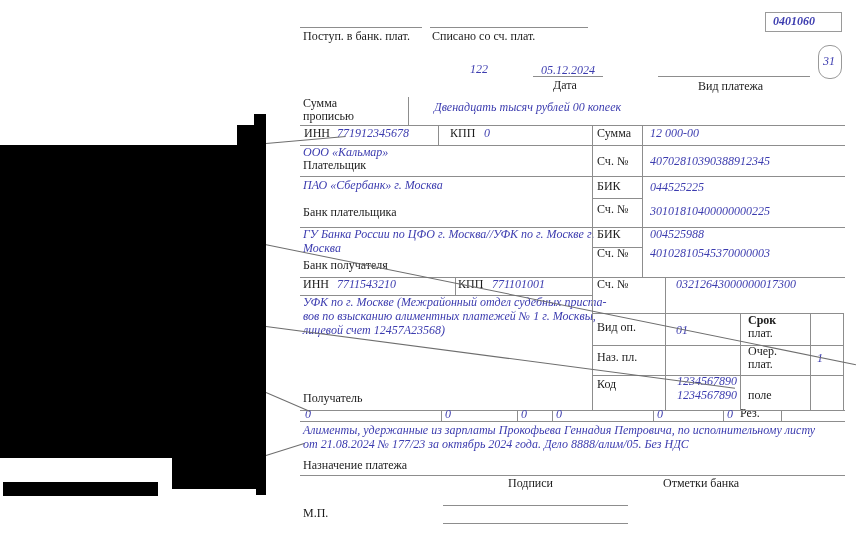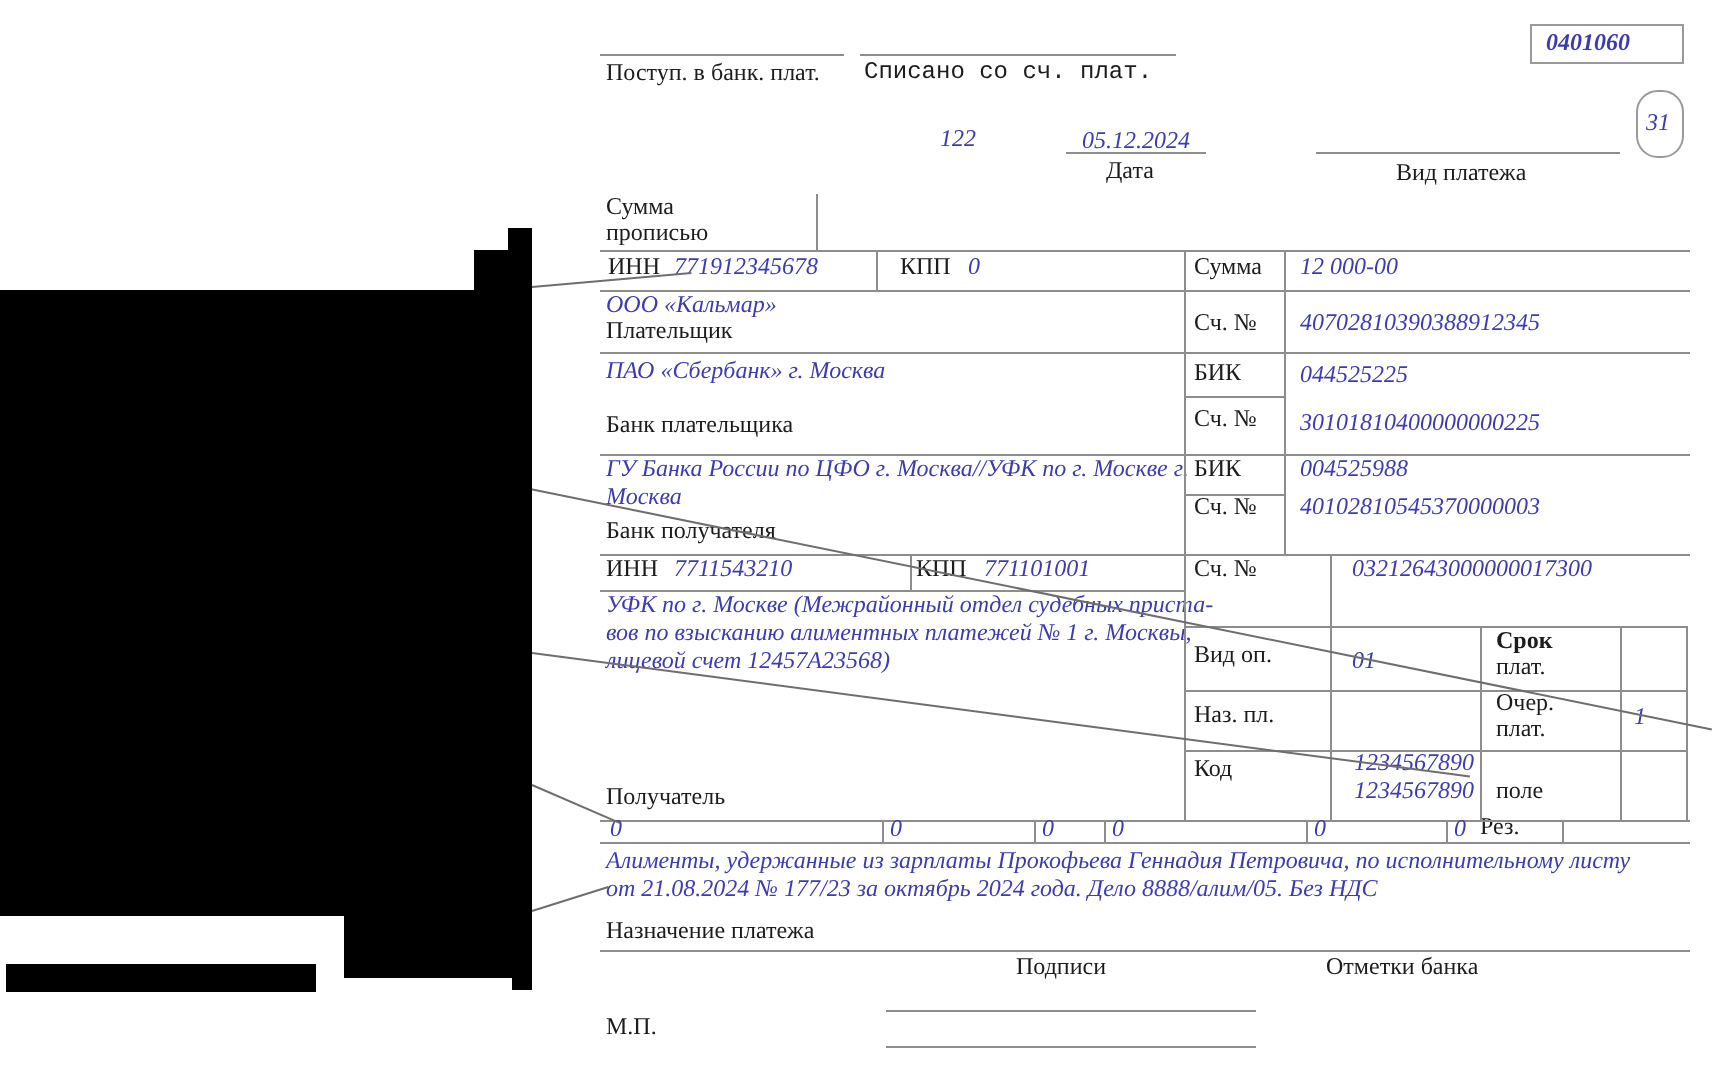--- a/index.html
+++ b/index.html
@@ -16,39 +16,40 @@
   .rt{text-align:right;}
 </style>
 </head>
 <body>
 
 <div id="page">
 
   <div class="lh" style="left:300px;top:27px;width:122px;"></div>
   <div class="t" style="left:303px;top:30px;">Поступ. в банк. плат.</div>
   <div class="lh" style="left:430px;top:27px;width:158px;"></div>
-  <div class="t" style="left:432px;top:30px;font-family:Liberation Mono, monospace;">Списано со сч. плат.</div>
+  <div class="t" style="left:432px;top:30px;">Списано со сч. плат.</div>
 
   <div class="box" style="left:765px;top:12px;width:75px;height:18px;">
     <div class="t v" style="left:7px;top:2px;font-weight:bold;">0401060</div>
   </div>
   <div class="box" style="left:818px;top:45px;width:22px;height:32px;border-radius:11px;">
     <div class="t v" style="left:4px;top:9px;">31</div>
   </div>
 
   <div class="t v" style="left:470px;top:63px;">122</div>
   <div class="t v" style="left:541px;top:64px;">05.12.2024</div>
   <div class="lh" style="left:533px;top:76px;width:70px;"></div>
   <div class="t" style="left:553px;top:79px;">Дата</div>
   <div class="lh" style="left:658px;top:76px;width:152px;"></div>
   <div class="t" style="left:698px;top:80px;">Вид платежа</div>
 
   <div class="t" style="left:303px;top:97px;">Сумма</div>
   <div class="t" style="left:303px;top:110px;">прописью</div>
   <div class="lv" style="left:408px;top:97px;height:28px;"></div>
+  <div class="t v" style="left:434px;top:101px;">Двенадцать тысяч рублей 00 копеек</div>
   <div class="lh" style="left:300px;top:125px;width:545px;"></div>
 
   <div class="t" style="left:304px;top:127px;">ИНН</div>
   <div class="t v" style="left:337px;top:127px;">771912345678</div>
   <div class="lv" style="left:438px;top:125px;height:20px;"></div>
   <div class="t" style="left:450px;top:127px;">КПП</div>
   <div class="t v" style="left:484px;top:127px;">0</div>
   <div class="t" style="left:597px;top:127px;">Сумма</div>
   <div class="t v" style="left:650px;top:127px;">12 000-00</div>
   <div class="lh" style="left:300px;top:145px;width:545px;"></div>

